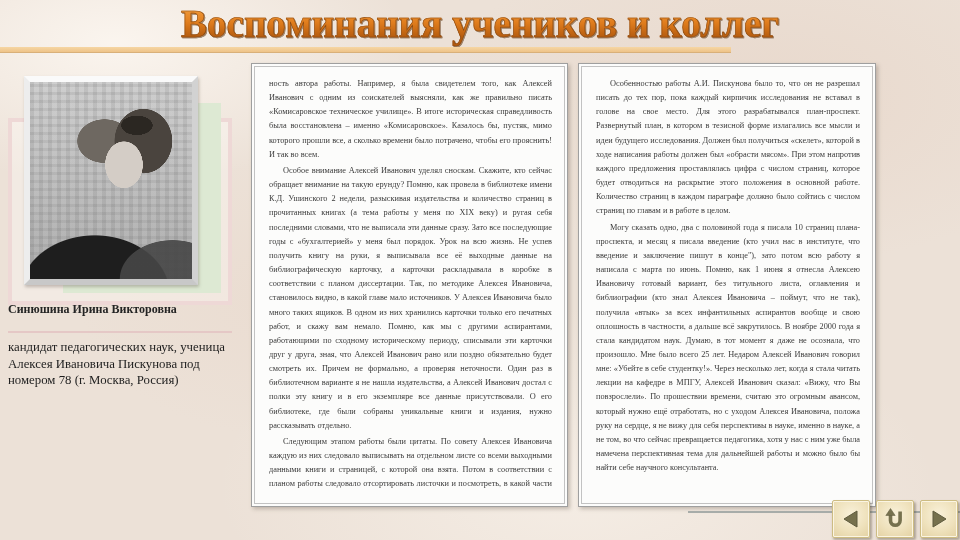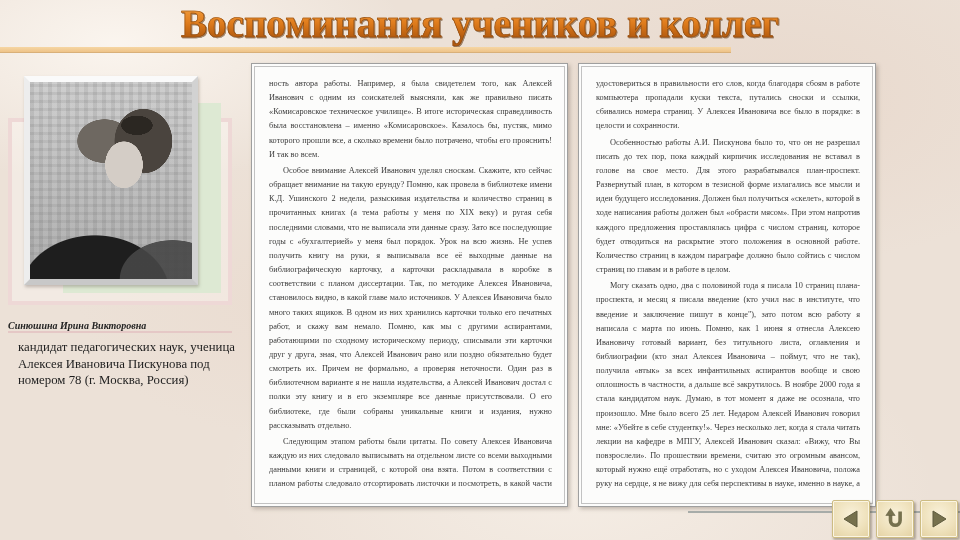--- a/index.html
+++ b/index.html
@@ -52,30 +52,30 @@
       radial-gradient(ellipse 120px 95px at 40% 108%, #1e1e1e 62%, rgba(30,30,30,0) 63%),
       radial-gradient(ellipse 34px 42px at 58% 42%, #d4cdc6 55%, rgba(212,205,198,0) 56%),
       radial-gradient(ellipse 26px 16px at 66% 22%, #2b2722 60%, rgba(43,39,34,0) 61%),
       radial-gradient(ellipse 52px 58px at 70% 30%, #4a443e 55%, rgba(74,68,62,0) 56%),
       radial-gradient(ellipse 60px 48px at 46% 30%, #6e6861 45%, rgba(110,104,97,0) 46%),
       repeating-linear-gradient(90deg, rgba(130,130,130,.25) 0 4px, rgba(180,180,180,.2) 4px 9px),
       repeating-linear-gradient(0deg, rgba(150,150,150,.3) 0 3px, rgba(200,200,200,.15) 3px 8px),
       linear-gradient(180deg,#d7d7d7 0%,#c3c3c3 45%,#a8a8a8 100%);
   }
   .profile-name {
-    position:absolute; left:8px; top:320px; width:230px;
-    font-size:10px; font-weight:bold; color:#242424;font-style:italic;
+    position:absolute; left:8px; top:302px; width:230px;
+    font-size:12px; font-weight:bold; color:#242424;
   }
   .name-underline {
     position:absolute; left:8px; top:331px; width:224px; height:2px;
     background:#e5c8c6;
   }
   .profile-desc {
     position:absolute; left:8px; top:339px; width:232px;
-    font-size:12.8px; line-height:1.3; color:#1e1e1e;margin-left:10px;
+    font-size:12.8px; line-height:1.3; color:#1e1e1e;
   }
   
   .page {
     position:absolute; top:63px; height:444px; background:#fcfcfb;
     border:1px solid #9f9f9f;
     box-shadow:2px 2px 4px rgba(120,108,96,.4);
   }
   .page::before {
     content:""; position:absolute; inset:2px;
     border:1px solid #c2c2c2; pointer-events:none;
@@ -127,21 +127,20 @@
   <div class="page page-left">
     <div class="page-content">
       <p>ность автора работы. Например, я была свидетелем того, как Алексей Иванович с одним из соискателей выясняли, как же правильно писать «Комисаровское техническое училище». В итоге историческая справедливость была восстановлена – именно «Комисаровское». Казалось бы, пустяк, мимо которого прошли все, а сколько времени было потрачено, чтобы его прояснить! И так во всем.</p>
       <p class="indent">Особое внимание Алексей Иванович уделял сноскам. Скажите, кто сейчас обращает внимание на такую ерунду? Помню, как провела в библиотеке имени К.Д. Ушинского 2 недели, разыскивая издательства и количество страниц в прочитанных книгах (а тема работы у меня по XIX веку) и ругая себя последними словами, что не выписала эти данные сразу. Зато все последующие годы с «бухгалтерией» у меня был порядок. Урок на всю жизнь. Не успев получить книгу на руки, я выписывала все её выходные данные на библиографическую карточку, а карточки раскладывала в коробке в соответствии с планом диссертации. Так, по методике Алексея Ивановича, становилось видно, в какой главе мало источников. У Алексея Ивановича было много таких ящиков. В одном из них хранились карточки только его печатных работ, и скажу вам немало. Помню, как мы с другими аспирантами, работающими по сходному историческому периоду, списывали эти карточки друг у друга, зная, что Алексей Иванович рано или поздно обязательно будет смотреть их. Причем не формально, а проверяя неточности. Один раз в библиотечном варианте я не нашла издательства, а Алексей Иванович достал с полки эту книгу и в его экземпляре все данные присутствовали. О его библиотеке, где были собраны уникальные книги и издания, нужно рассказывать отдельно.</p>
       <p class="indent">Следующим этапом работы были цитаты. По совету Алексея Ивановича каждую из них следовало выписывать на отдельном листе со всеми выходными данными книги и страницей, с которой она взята. Потом в соответствии с планом работы следовало отсортировать листочки и посмотреть, в какой части мало материала. Так можно было легко увидеть, в каком направлении работать дальше. В эпоху компьютеров, смешная работа, скажете вы, но и на эти замечания у Алексея Ивановича был свой ответ: «Компьютер – железный, он может сломаться, а бумага – все стерпит» Помните знаменитое: «Рукописи не горят!»? К сожалению, мне, как и многим другим, только в работе над диссертацией несколько раз приходилось</p>
     </div>
   </div>
 
   <div class="page page-right">
     <div class="page-content">
-      <p>удостовериться в правильности его слов, когда благодаря сбоям в работе компьютера пропадали куски текста, путались сноски и ссылки, сбивались номера страниц. У Алексея Ивановича все было в порядке: в целости и сохранности.</p>
       <p class="indent">Особенностью работы А.И. Пискунова было то, что он не разрешал писать до тех пор, пока каждый кирпичик исследования не вставал в голове на свое место. Для этого разрабатывался план-проспект. Развернутый план, в котором в тезисной форме излагались все мысли и идеи будущего исследования. Должен был получиться «скелет», которой в ходе написания работы должен был «обрасти мясом». При этом напротив каждого предложения проставлялась цифра с числом страниц, которое будет отводиться на раскрытие этого положения в основной работе. Количество страниц в каждом параграфе должно было сойтись с числом страниц по главам и в работе в целом.</p>
       <p class="indent">Могу сказать одно, два с половиной года я писала 10 страниц плана-проспекта, и месяц я писала введение (кто учил нас в институте, что введение и заключение пишут в конце"), зато потом всю работу я написала с марта по июнь. Помню, как 1 июня я отнесла Алексею Ивановичу готовый вариант, без титульного листа, оглавления и библиографии (кто знал Алексея Ивановича – поймут, что не так), получила «втык» за всех инфантильных аспирантов вообще и свою оплошность в частности, а дальше всё закрутилось. В ноябре 2000 года я стала кандидатом наук. Думаю, в тот момент я даже не осознала, что произошло. Мне было всего 25 лет. Недаром Алексей Иванович говорил мне: «Убейте в себе студентку!». Через несколько лет, когда я стала читать лекции на кафедре в МПГУ, Алексей Иванович сказал: «Вижу, что Вы повзрослели». По прошествии времени, считаю это огромным авансом, который нужно ещё отработать, но с уходом Алексея Ивановича, положа руку на сердце, я не вижу для себя перспективы в науке, именно в науке, а не том, во что сейчас превращается педагогика, хотя у нас с ним уже была намечена перспективная тема для дальнейшей работы и можно было бы найти себе научного консультанта.</p>
 
     </div>
   </div>
 
   <div class="nav-line"></div>
 
   <button class="nav-btn btn-back">
     <span>

